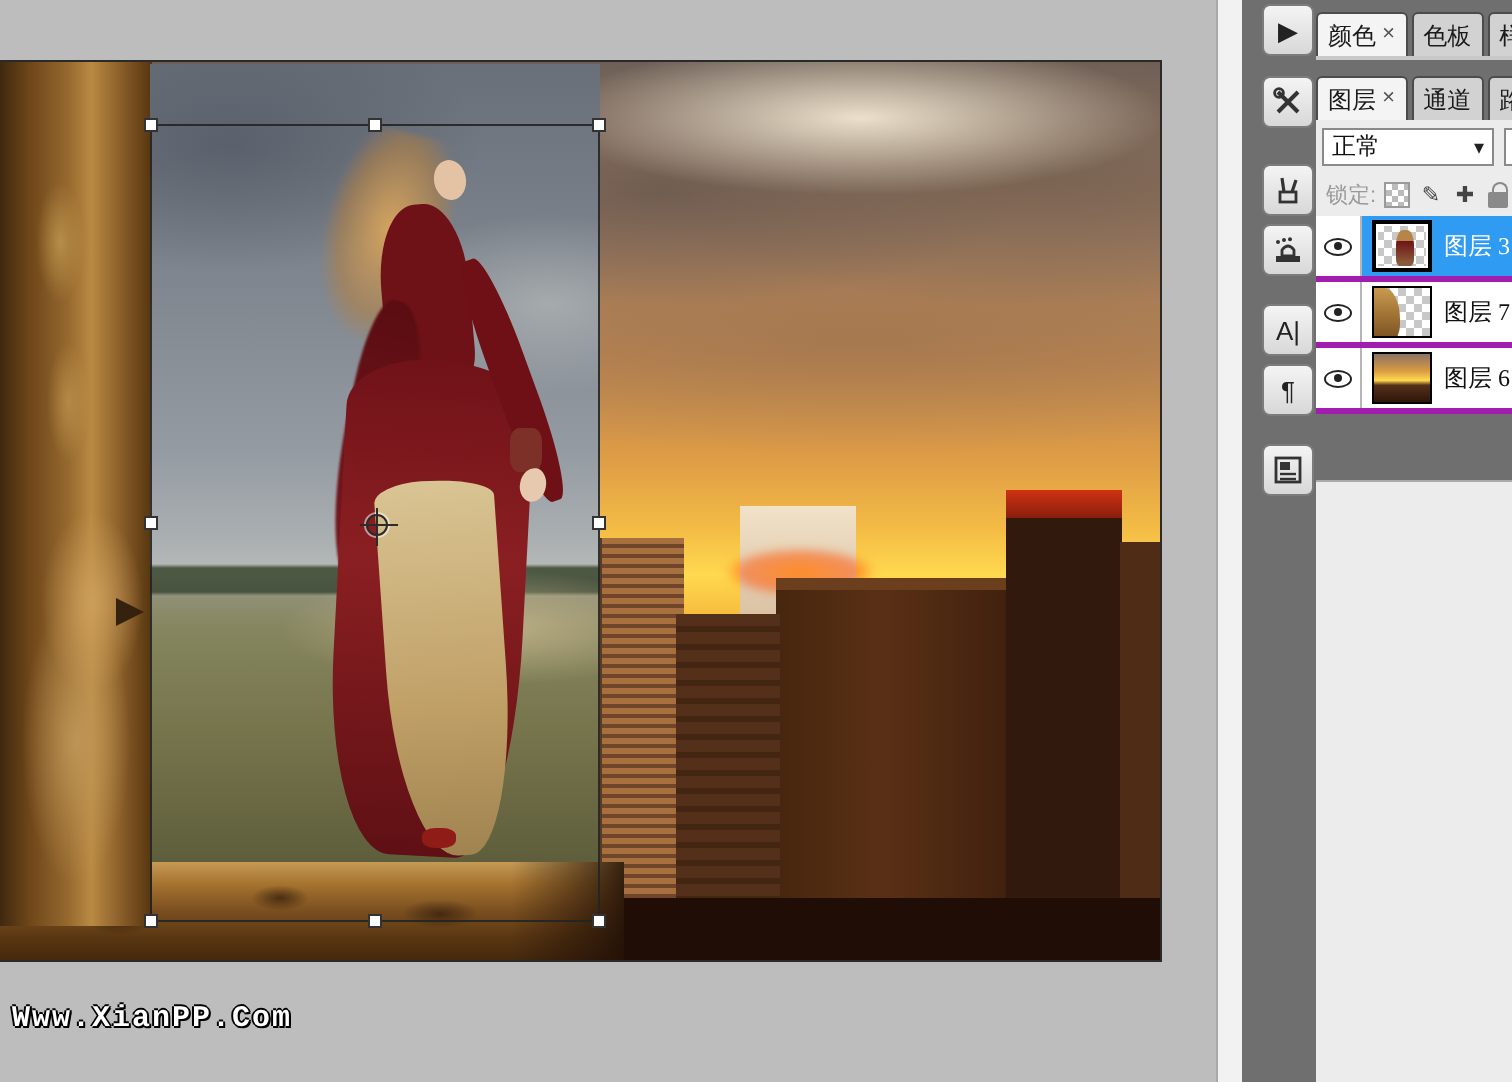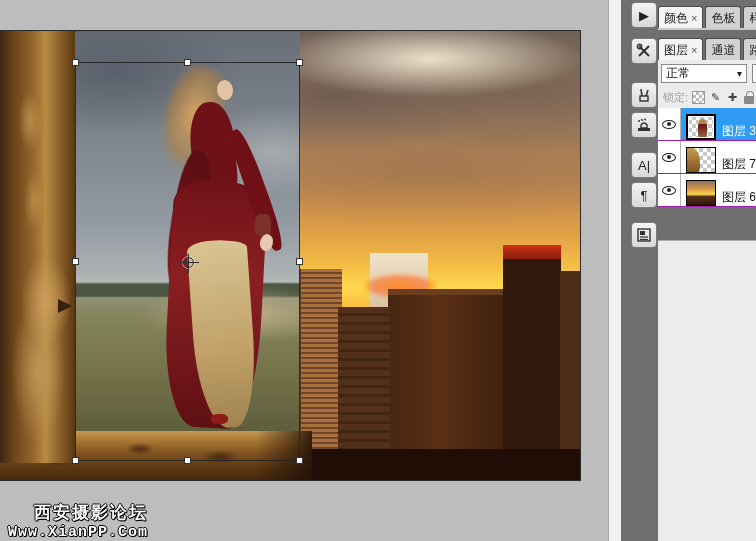--- a/index.html
+++ b/index.html
@@ -109,42 +109,42 @@
   .dock { position:absolute; left:621px; top:0; width:135px; height:541px; background:#6f6f6f; }
   .icon-btn { position:absolute; left:10px; width:26px; height:26px;
     background:linear-gradient(180deg,#f4f4f4,#d8d8d8); border:1px solid #7c7c7c; border-radius:4px;
     display:flex; align-items:center; justify-content:center; font-size:13px; color:#222; }
   .icon-btn svg { display:block; }
 
   .panels { position:absolute; left:37px; top:0; width:98px; height:541px; }
   .tabbar { position:absolute; left:0; width:98px; height:26px; display:flex; align-items:flex-end; overflow:hidden; }
   .tab { height:22px; padding:3px 5px 2px 5px; font-size:12px; color:#1a1a1a; background:#d2d2d2;
     border:1px solid #4c4c4c; border-bottom:none; border-radius:3px 3px 0 0; margin-right:2px; white-space:nowrap;
-    display:flex; align-items:center; gap:3px; }
+    display:flex; align-items:center; gap:3px;font-family:Liberation Mono, monospace; }
   .tab.active { background:#f4f4f4; }
   .tab .x { font-size:11px; color:#555; }
   .tabline { position:absolute; left:0; width:98px; height:2px; background:#c9c9c9; }
 
   .panelbody { position:absolute; left:0; width:98px; background:#ececec; }
   .blendrow { top:60px; height:27px; }
   .blend-select { position:absolute; left:3px; top:4px; width:86px; height:19px; background:#fff;
     border:1px solid #8a8a8a; font-size:12px; color:#111; display:flex; align-items:center; padding:0 4px; }
   .blend-select .caret { margin-left:auto; font-size:10px; color:#222; }
   .blend-cut { position:absolute; right:0; top:4px; width:4px; height:19px; background:#fff; border:1px solid #8a8a8a; border-right:none; }
   .lockrow { top:87px; height:21px; display:flex; align-items:center; font-size:11px; color:#999; padding-left:5px; gap:4px; overflow:hidden; }
   .lk { width:13px; height:13px; display:flex; align-items:center; justify-content:center; font-size:11px; color:#444; }
   .lk-checker { border:1px solid #9a9a9a;
     background-image:linear-gradient(45deg,#bbb 25%,transparent 25% 75%,#bbb 75%),linear-gradient(45deg,#bbb 25%,#fff 25% 75%,#bbb 75%);
     background-size:6px 6px; background-position:0 0,3px 3px; background-color:#fff; }
   .lk-lock { position:relative; width:10px; height:8px; background:#8a8a8a; border-radius:1px; margin-top:4px; }
   .lk-lock::before { content:""; position:absolute; left:2px; top:-5px; width:6px; height:6px;
     border:1.5px solid #8a8a8a; border-bottom:none; border-radius:4px 4px 0 0; }
 
   .layerlist { position:absolute; left:0; top:108px; width:98px; background:#fff; }
-  .lrow { height:33px; display:flex; align-items:flex-end; border-bottom:1px solid #a21caf; position:relative; }
+  .lrow { height:33px; display:flex; align-items:center; border-bottom:3px solid #a21caf; position:relative;font-family:Liberation Serif, serif; }
   .lrow.sel { background:#2f9bf2; }
   .eyecell { width:23px; align-self:stretch; border-right:1px solid #b5b5b5; display:flex; align-items:center; justify-content:center; background:#fff; }
   .eye { position:relative; width:14px; height:9px; border:1px solid #222; border-radius:50%; background:#fff; }
   .eye::after { content:""; position:absolute; left:4px; top:1.5px; width:4px; height:4px; background:#222; border-radius:50%; }
   .thumb { width:30px; height:26px; margin-left:5px; border:1px solid #000; position:relative; overflow:hidden; flex:none; }
   .lrow.sel .thumb { border:2px solid #000; box-shadow:0 0 0 1px #fff inset; }
   .checker { background-image:linear-gradient(45deg,#c8c8c8 25%,transparent 25% 75%,#c8c8c8 75%),linear-gradient(45deg,#c8c8c8 25%,#fff 25% 75%,#c8c8c8 75%);
     background-size:8px 8px; background-position:0 0,4px 4px; background-color:#fff; }
   .t-figure { position:absolute; left:10px; top:3px; width:9px; height:18px;
     background:linear-gradient(180deg,#b5854a 0 30%,#6e1217 30%,#8a5a3a 90%); border-radius:40% 40% 20% 20%; }
@@ -200,21 +200,20 @@
       <div class="handle h-ml"></div>
       <div class="handle h-mr"></div>
       <div class="handle h-bl"></div>
       <div class="handle h-bc"></div>
       <div class="handle h-br"></div>
       <div class="refpoint"></div>
     </div>
   </div>
 
   <div class="watermark">
-    <div class="wm1">西安摄影论坛</div>
     <div class="wm2">Www.XianPP.Com</div>
   </div>
 
   <div class="vscroll"></div>
 
   <div class="dock">
 
     <div class="icon-btn" style="top:2px">
       <span>▶</span>
     </div>

